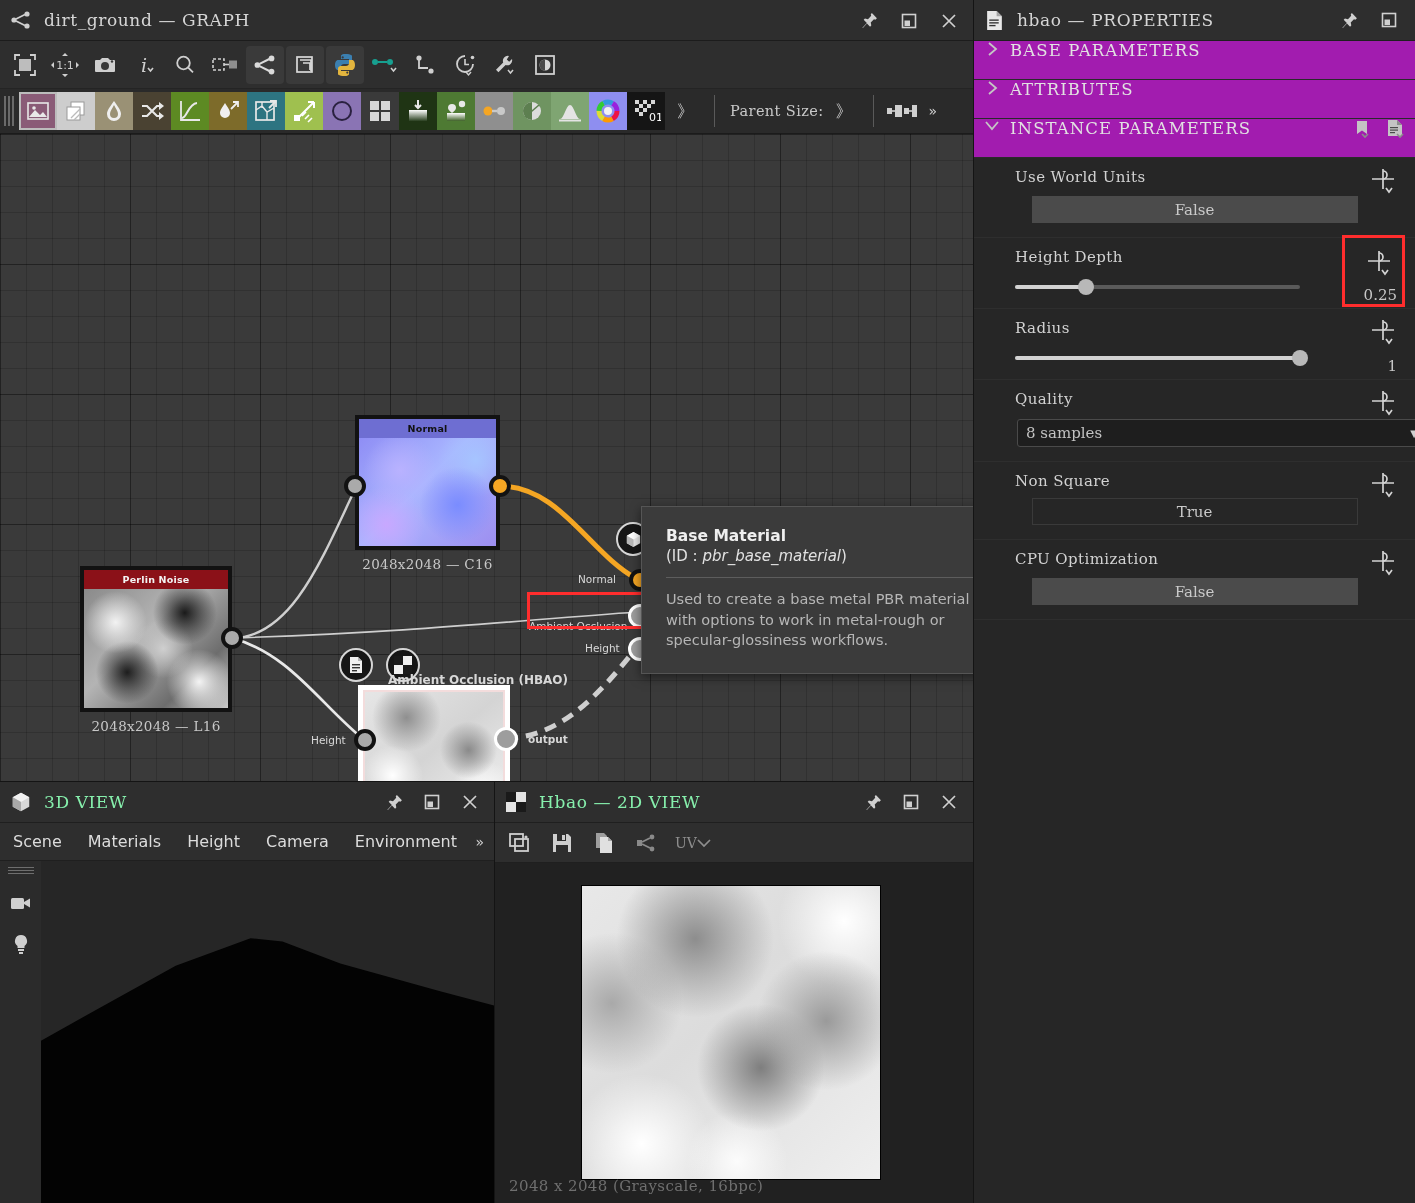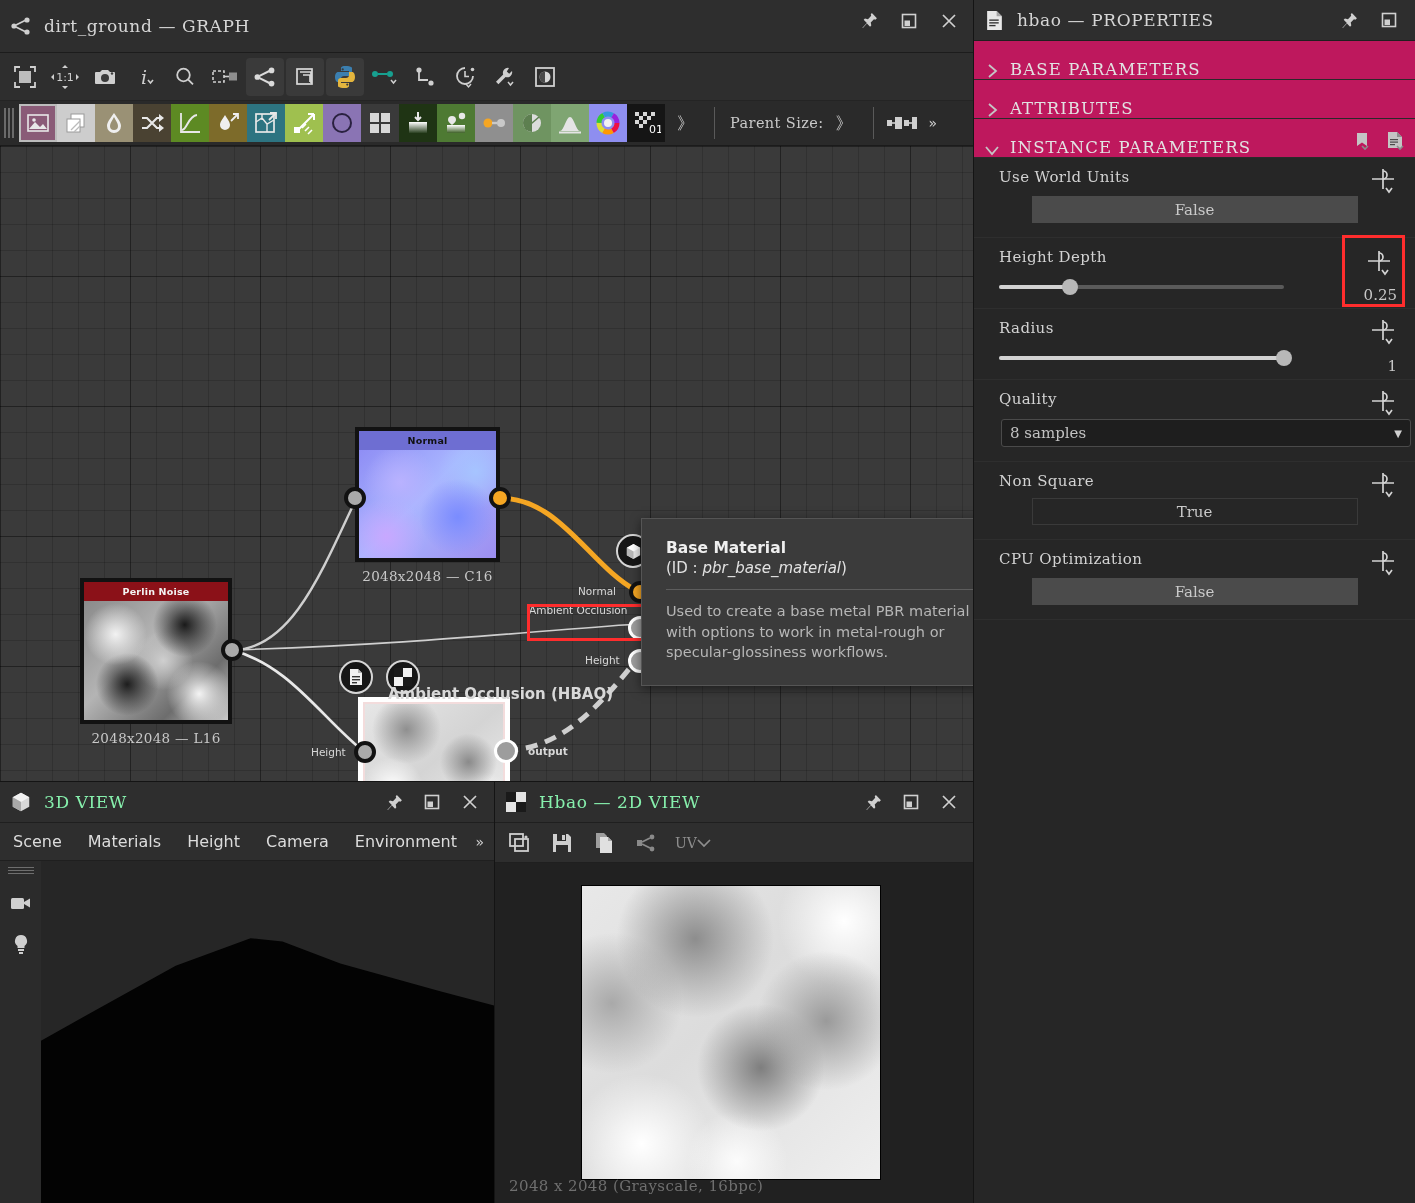--- a/index.html
+++ b/index.html
@@ -9,21 +9,21 @@
     font-family: "DejaVu Serif", serif;
     overflow: hidden;
   }
   .app { position: relative; width: 1415px; height: 1203px; display: flex; }
 
   
   .left-col { width: 973px; height: 1203px; display: flex; flex-direction: column; background:#2b2b2b; }
 
   
   .titlebar {
-    height: 53px; background:#2e2e2e; display:flex; align-items:center;
+    height: 41px; background:#2e2e2e; display:flex; align-items:center;
     border-bottom:1px solid #1c1c1c; position:relative;
   }
   .titlebar .tb-icon { margin-left:10px; margin-right:12px; display:flex; align-items:center; }
   .titlebar .tb-title {
     color:#d6d6d6; font-size:17px; letter-spacing:.6px;
     font-family:"DejaVu Serif", serif;
   }
   .tb-ctrls { position:absolute; right:6px; top:0; height:41px; display:flex; align-items:center; gap:4px; }
   .tb-btn { width:36px; height:34px; display:flex; align-items:center; justify-content:center; cursor:pointer; }
 
@@ -133,26 +133,26 @@
   .v2-status { position:absolute; left:14px; bottom:8px; color:#6f6f6f; font-size:15px; letter-spacing:.4px; }
 
   
   .right-col { width:442px; height:1203px; background:#262626; display:flex; flex-direction:column;
     border-left:1px solid #141414; }
   .rhead { height:41px; background:#2e2e2e; display:flex; align-items:center; position:relative; border-bottom:1px solid #1f1f1f; }
   .rhead .pi { margin-left:10px; margin-right:12px; display:flex; }
   .rhead .pt { color:#d6d6d6; font-size:17px; letter-spacing:.6px; }
   .rhead .pc { position:absolute; right:8px; display:flex; gap:4px; }
 
-  .section { height:39px; background:#be185d; display:flex; align-items:flex-end; border-bottom:1px solid #2a2a2a; cursor:pointer; position:relative; }
+  .section { height:39px; background:#a21caf; display:flex; align-items:flex-start; border-bottom:1px solid #2a2a2a; cursor:pointer; position:relative; }
   .section .arw { width:36px; display:flex; align-items:center; justify-content:center; color:#c5c5c5; }
   .section .sl { color:#e2e2e2; font-size:16.5px; letter-spacing:1.1px; }
   .section .sacts { position:absolute; right:8px; display:flex; gap:10px; align-items:center; }
 
-  .prow { position:relative; border-bottom:1px solid #2e2e2e; padding:10px 0 14px; }
+  .prow { position:relative; border-bottom:1px solid #2e2e2e; padding:10px 16px 14px; }
   .prow .plab { color:#d2d2d2; font-size:15px; letter-spacing:.4px; padding-left:25px; }
   .prow .pfn { position:absolute; right:18px; top:8px; cursor:pointer; }
   .prow .pval { position:absolute; right:18px; top:42px; color:#c7c7c7; font-size:15px; }
 
   .togglebtn { margin:10px auto 0; width:326px; height:27px; border-radius:0; display:flex;
     align-items:center; justify-content:center; color:#c9c9c9; font-size:15px; cursor:pointer; }
   .togglebtn.on { background:#4b4b4b; }
   .togglebtn.off { background:#262626; border:1px solid #3a3a3a;margin-top:8px; }
 
   .slider { position:relative; margin:14px 0 0 25px; width:285px; height:14px; cursor:pointer; }
@@ -514,21 +514,21 @@
         <div class="badge" style="left:-25px; top:-22px;">
           <svg width="19" height="19" viewBox="0 0 20 20">
               <path d="M10 2l7 4v8l-7 4-7-4V6z" fill="#e8e8e8"></path>
               <path d="M10 2l7 4-7 4-7-4z" fill="#ffffff"></path>
               <path d="M10 10v8l-7-4V6z" fill="#b8b8b8"></path>
             </svg>
         </div>
         <div class="port orange" style="left:-12px; top:25px;"></div>
         <div class="portlbl" style="left:-63px; top:29px;">Normal</div>
         <div class="port plain" style="left:-13px; top:60px;"></div>
-        <div class="portlbl" style="left:-112px; top:48px;">Ambient Occlusion</div>
+        <div class="portlbl" style="left:-112px; top:76px;">Ambient Occlusion</div>
         <div class="port plain" style="left:-13px; top:93px;"></div>
         <div class="portlbl" style="left:-56px; top:98px;">Height</div>
         <div class="port orange" style="left:133px; top:60px;"></div>
         <div class="portlbl" style="left:163px; top:64px;">Material</div>
       </div>
 
       <div class="hl-box" style="left:527px; top:458px; width:145px; height:37px;"></div>
 
       <div class="node" style="left:358px; top:551px;">
         <div style="width:152px;border:5px solid #ffffff;background:#f3dcdc;padding:2px;">
@@ -550,21 +550,21 @@
               </g>
             </svg>
         </div>
         <div class="badge" style="left:28px; top:-37px;">
           <svg width="18" height="18" viewBox="0 0 18 18">
               <rect width="18" height="18" fill="#f0f0f0"></rect>
               <rect x="0" y="0" width="9" height="9" fill="#1a1a1a"></rect>
               <rect x="9" y="9" width="9" height="9" fill="#1a1a1a"></rect>
             </svg>
         </div>
-        <div class="portlbl" style="left:30px; top:-12px; font-weight:bold; font-size:15px;">Ambient Occlusion (HBAO)</div>
+        <div class="portlbl" style="left:30px; top:-12px; font-weight:bold; font-size:12px;">Ambient Occlusion (HBAO)</div>
         <div class="port grey" style="left:-4px; top:44px;"></div>
         <div class="portlbl" style="left:-47px; top:49px;">Height</div>
         <div class="port plain" style="left:136px; top:42px;"></div>
         <div class="portlbl" style="left:170px; top:48px; font-weight:bold;">output</div>
 
       </div>
 
       <div class="tooltip" style="left:641px; top:372px;">
         <div class="tt-title">Base Material</div>
         <div class="tt-id">

